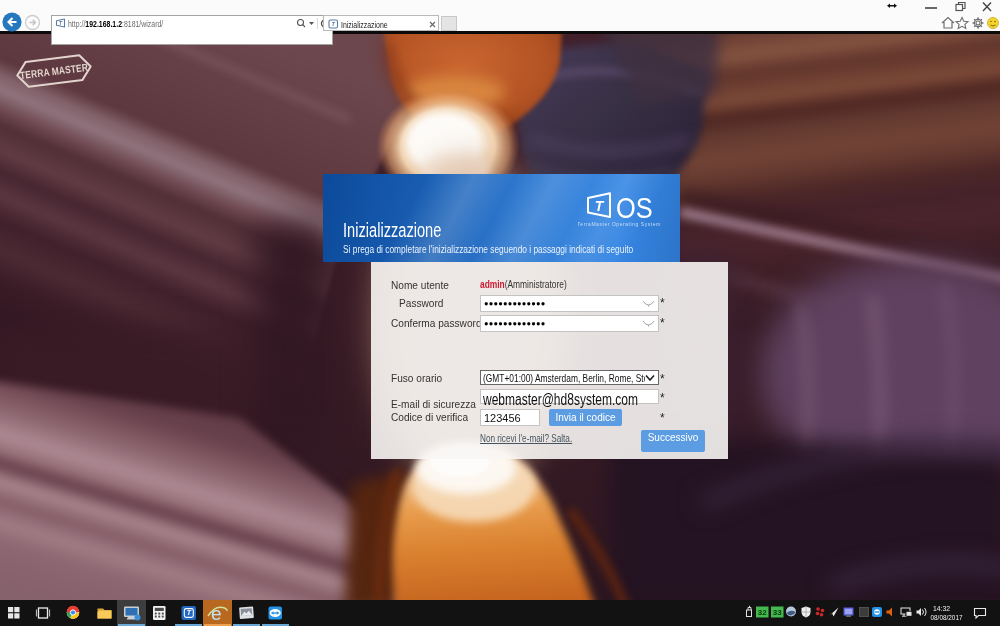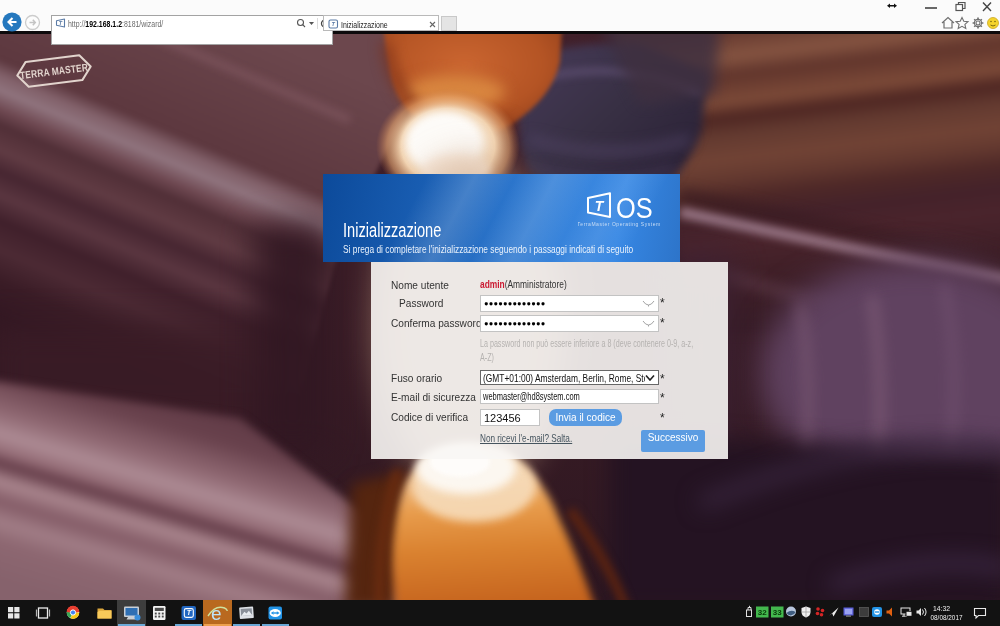--- a/index.html
+++ b/index.html
@@ -207,39 +207,38 @@
 
         <div class="lab" style="top:55px;"><span style="transform:scaleX(0.88);">Conferma password</span></div>
         <div class="inp" style="left:109px; top:53px; width:179px; height:17px;"></div>
         <div class="abs" style="left:113px; top:57px; font-size:7.5px; letter-spacing:0.2px; color:#000;">●●●●●●●●●●●●●</div>
         <svg class="abs" style="left:271px; top:57px;" width="13" height="8" viewBox="0 0 13 8">
             <path d="M1 2 Q3.5 6 6.5 6 Q9.5 6 12 2" fill="none" stroke="#9a9a9a" stroke-width="0.9"></path>
             <path d="M6.5 6 L6.5 7.5" stroke="#9a9a9a" stroke-width="0.9"></path>
           </svg>
         <div class="star" style="top:54px;">*</div>
 
-        <div class="abs" style="left:109px; top:75px; font-size:10.5px; line-height:13.5px; color:#b5b2b0; white-space:nowrap;"><span class="cx" style="transform:scaleX(0.68);">La password non può essere inferiore a 8 (deve contenere 0-9, a-z,<br>A-Z)</span></div>
 
         <div class="lab" style="top:110px;"><span style="transform:scaleX(0.88);">Fuso orario</span></div>
         <div class="inp" style="left:109px; top:108px; width:179px; height:15px; border-color:#676767;"></div>
         <div class="abs" style="left:112px; top:110px; width:162px; overflow:hidden; font-size:11px; color:#111; white-space:nowrap;"><span class="cx" style="transform:scaleX(0.763);">(GMT+01:00) Amsterdam, Berlin, Rome, Stc</span></div>
         <svg class="abs" style="left:274px; top:113px;" width="10" height="6" viewBox="0 0 10 6">
             <path d="M1 0.5 L5 5 L9 0.5" fill="none" stroke="#222" stroke-width="1.6"></path>
           </svg>
         <div class="star" style="top:110px;">*</div>
 
-        <div class="lab" style="top:129px;"><span style="transform:scaleX(0.88);">E-mail di sicurezza</span></div>
+        <div class="lab" style="top:136px;"><span style="transform:scaleX(0.88);">E-mail di sicurezza</span></div>
         <div class="inp" style="left:109px; top:127px; width:179px; height:15px;"></div>
-        <div class="abs" style="left:112px; top:129px; font-size:10px; color:#111; white-space:nowrap;"><span class="cx" style="transform:scaleX(0.75);">webmaster@hd8system.com</span></div>
+        <div class="abs" style="left:112px; top:129px; font-size:16px; color:#111; white-space:nowrap;"><span class="cx" style="transform:scaleX(0.75);">webmaster@hd8system.com</span></div>
         <div class="star" style="top:129px;">*</div>
 
         <div class="lab" style="top:149px;"><span style="transform:scaleX(0.88);">Codice di verifica</span></div>
         <div class="inp" style="left:109px; top:147px; width:60px; height:17px;"></div>
         <div class="abs" style="left:113px; top:150px; font-size:11px; color:#111;">123456</div>
-        <div class="btn" style="left:178px; top:147px; width:73px; height:17px; line-height:17px;border-radius:7px;">Invia il codice</div>
+        <div class="btn" style="left:178px; top:147px; width:73px; height:17px; line-height:17px;">Invia il codice</div>
         <div class="star" style="top:149px;">*</div>
 
         <div class="abs" style="left:109px; top:170px; font-size:11px; color:#46555f; white-space:nowrap;"><span class="cx" style="transform:scaleX(0.745); text-decoration:underline;">Non ricevi l'e-mail? Salta.</span></div>
         <div class="btn" style="left:270px; top:168px; width:64px; height:22px; line-height:16px;">Successivo</div>
       </div>
     </div>
   </div>
   <div id="pageborder"></div>
   <div id="chrome">
     <svg class="abs" style="left:1px; top:11px;" width="22" height="22" viewBox="0 0 22 22">

